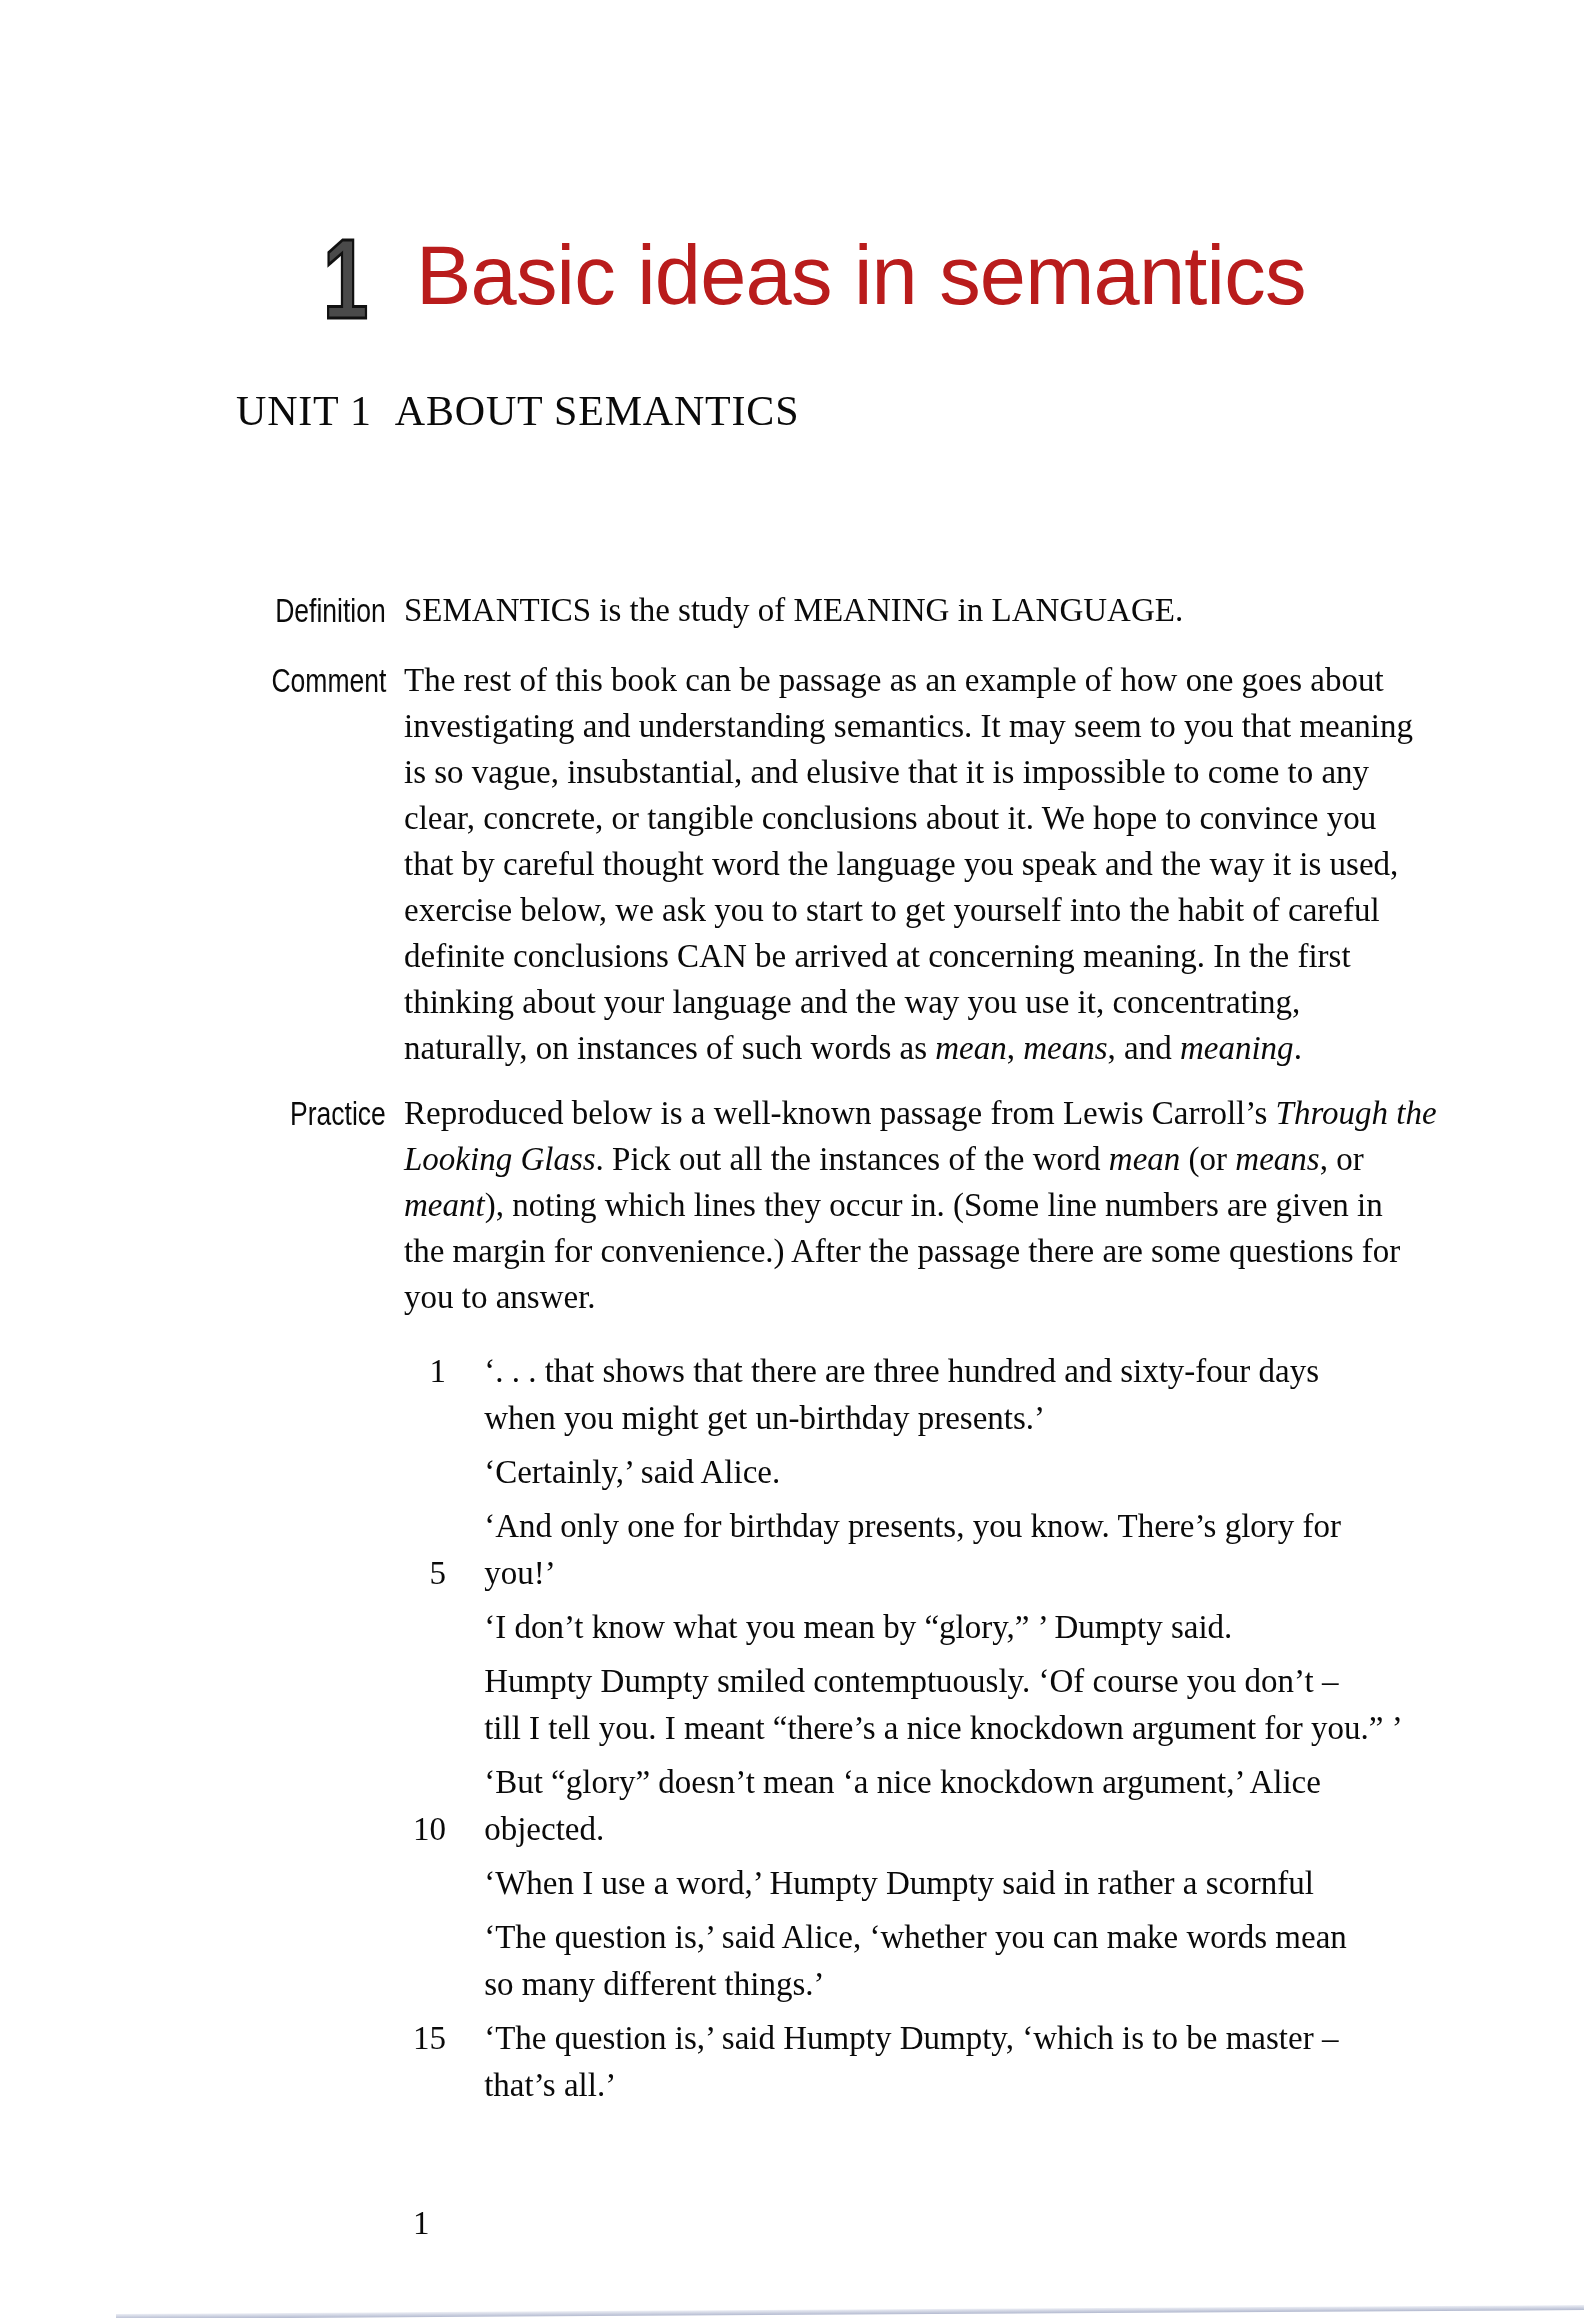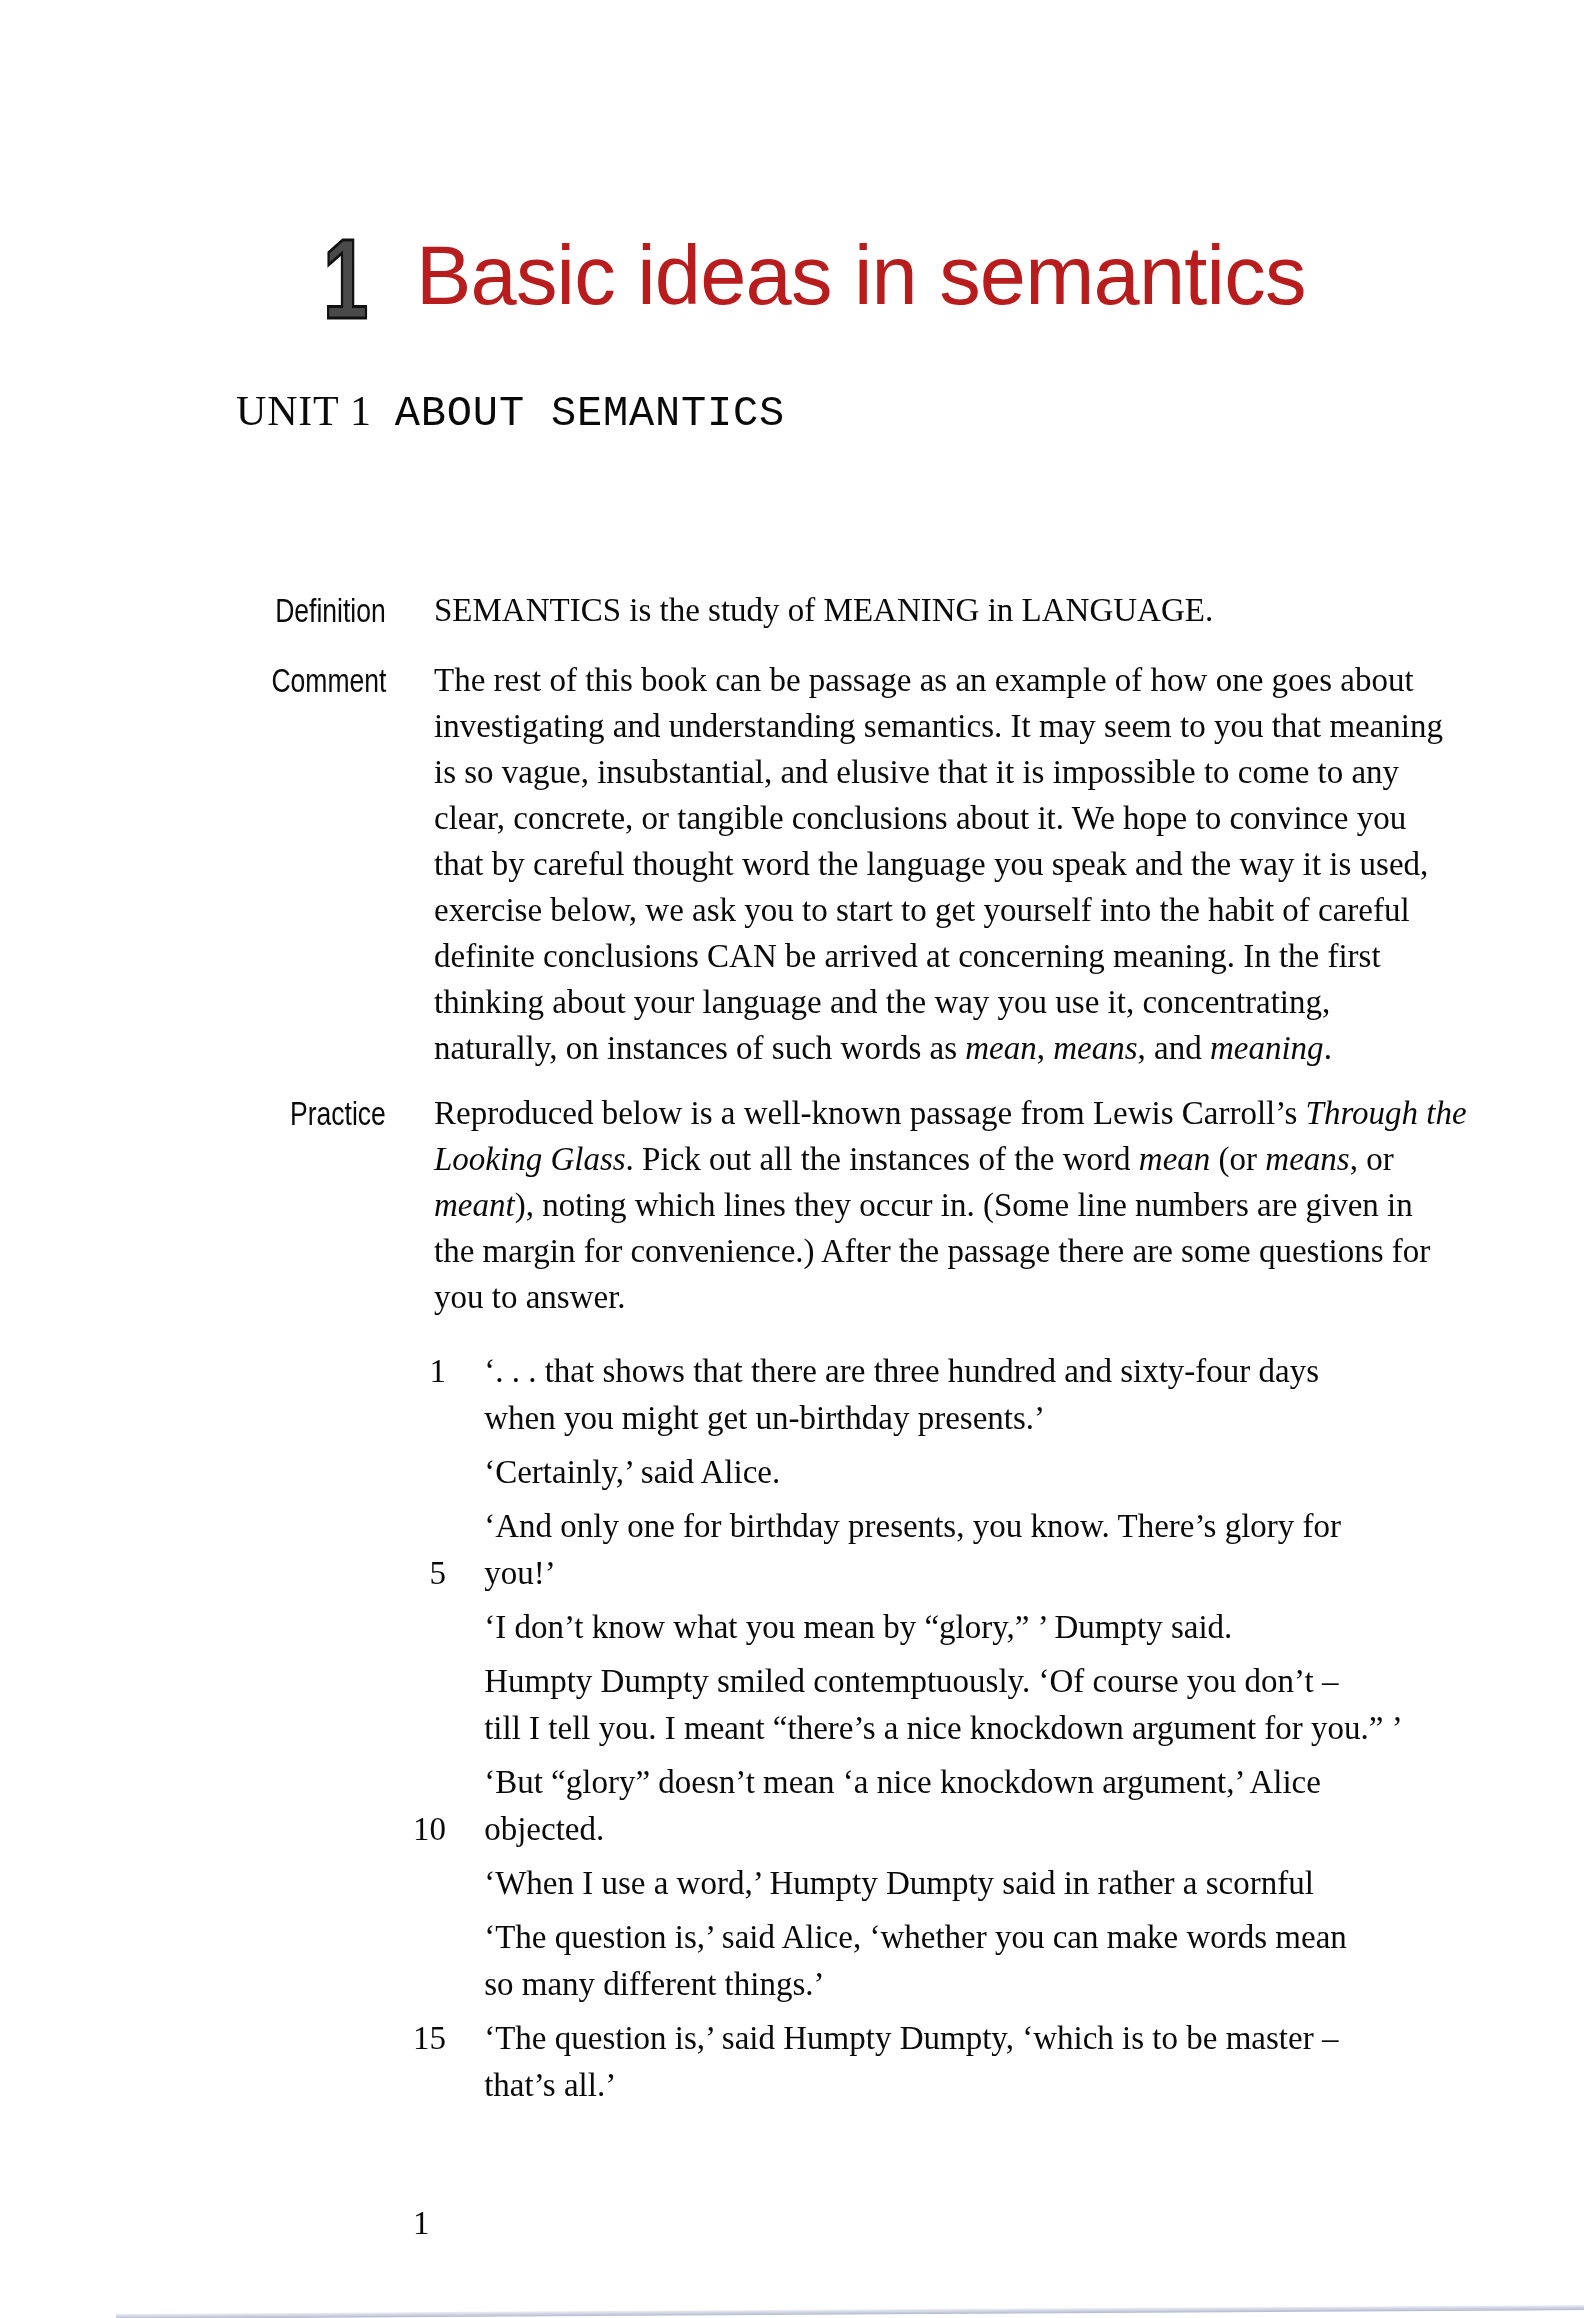--- a/index.html
+++ b/index.html
@@ -56,41 +56,41 @@
       position: absolute;
       left: 236px;
       top: 390px;
       font-family: "Liberation Serif", serif;
       font-size: 42px;
       letter-spacing: 0.8px;
       color: #0a0a0a;
       white-space: nowrap;
       line-height: 1;
     }
-    .unit-heading .unit-title { margin-left: 23px; font-family: Liberation Mono, monospace; }
+    .unit-heading .unit-title { margin-left: 23px; }
 
     .section {
       position: absolute;
       left: 0;
       width: 1584px;
     }
     .section-label {
       position: absolute;
       right: calc(1584px - 386px);
       font-family: "Liberation Sans", sans-serif;
       font-size: 34px;
       transform: scaleX(0.78);
       transform-origin: right top;
       white-space: nowrap;
       color: #0a0a0a;
       line-height: 46px;
     }
     .section-body {
       position: absolute;
-      left: 434px;
+      left: 404px;
       width: 1067px;
       font-family: "Liberation Serif", serif;
       font-size: 33px;
       line-height: 46px;
       color: #0a0a0a;
     }
     .section-body .line { display: block; white-space: nowrap; }
     .section-body i { font-style: italic; }
 
     .passage {

